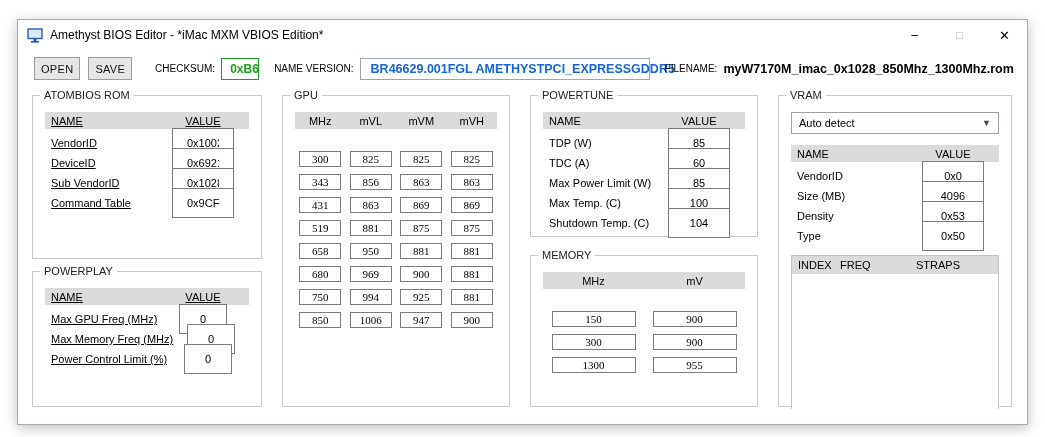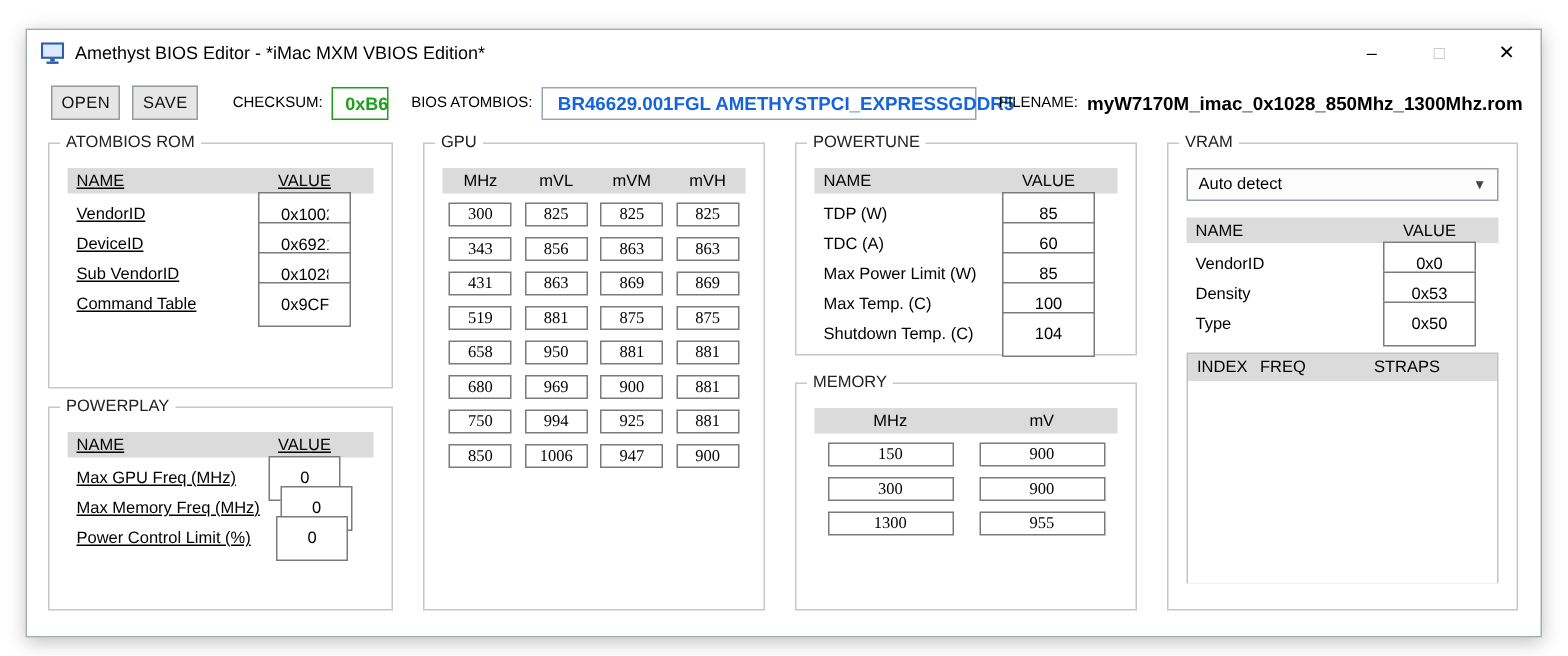--- a/index.html
+++ b/index.html
@@ -68,21 +68,21 @@
   .kv-header .h-value { width: 92px; text-align: center; }
   .kv-row { display: flex; align-items: center; height: 20px; }
   .kv-row .k { flex: 1; font-size: 11px; padding-left: 6px; white-space: nowrap; }
   .kv-row .v { width: 92px; text-align: center; }
   .val-input {
     width: 62px; height: 16px; border: 1px solid #7b7b7b; background: #fff;
     text-align: center; font-size: 11px; font-family: inherit; padding: 14px;
   }
   .narrow .val-input { width: 48px; }
   
-  .grid-header { display: grid; background: #dbdbdb; height: 17px; align-items: center; text-align: center; font-size: 11px; margin-bottom: 6px; }
+  .grid-header { display: grid; background: #dbdbdb; height: 17px; align-items: center; text-align: center; font-size: 11px; margin-bottom: 22px; }
   .grid-row { display: grid; margin-bottom: 7px; }
   .cols4 { grid-template-columns: repeat(4, 1fr); }
   .cols2 { grid-template-columns: repeat(2, 1fr); }
   .cell-input {
     height: 16px; border: 1px solid #7b7b7b; background: #fff;
     text-align: center; font-size: 11px; font-family: Liberation Serif, serif; padding: 0; margin: 0 auto; display: block;
   }
   .w42 { width: 42px; }
   .w84 { width: 84px; }
   
@@ -118,21 +118,21 @@
       <span class="win-btn max">□</span>
       <span class="win-btn close">✕</span>
     </div>
   </div>
 
   <div class="toolbar">
     <button class="btn">OPEN</button>
     <button class="btn">SAVE</button>
     <span class="tb-label">CHECKSUM:</span>
     <span class="checksum-box">0xB6</span>
-    <span class="tb-label">BIOS ATOMBIOS:</span>
+    <span class="tb-label">NAME VERSION:</span>
     <span class="bios-box">BR46629.001FGL AMETHYSTPCI_EXPRESSGDDR5</span>
     <span class="tb-label">FILENAME:</span>
     <span class="filename">myW7170M_imac_0x1028_850Mhz_1300Mhz.rom</span>
   </div>
 
   <div class="main">
 
     <div class="col col-1">
 
       <div class="group g-atombios">
@@ -304,20 +304,24 @@
 
         <div class="kv-header">
           <span class="h-name">NAME</span>
           <span class="h-value">VALUE</span>
         </div>
         <div class="kv-row">
           <span class="k">VendorID</span>
           <span class="v"><input class="val-input" value="0x0" style=""></span>
         </div>
         <div class="kv-row">
+          <span class="k">Size (MB)</span>
+          <span class="v"><input class="val-input" value="4096" style=""></span>
+        </div>
+        <div class="kv-row">
           <span class="k">Density</span>
           <span class="v"><input class="val-input" value="0x53" style=""></span>
         </div>
         <div class="kv-row">
           <span class="k">Type</span>
           <span class="v"><input class="val-input" value="0x50" style=""></span>
         </div>
 
         <div class="straps">
           <div class="straps-header">

